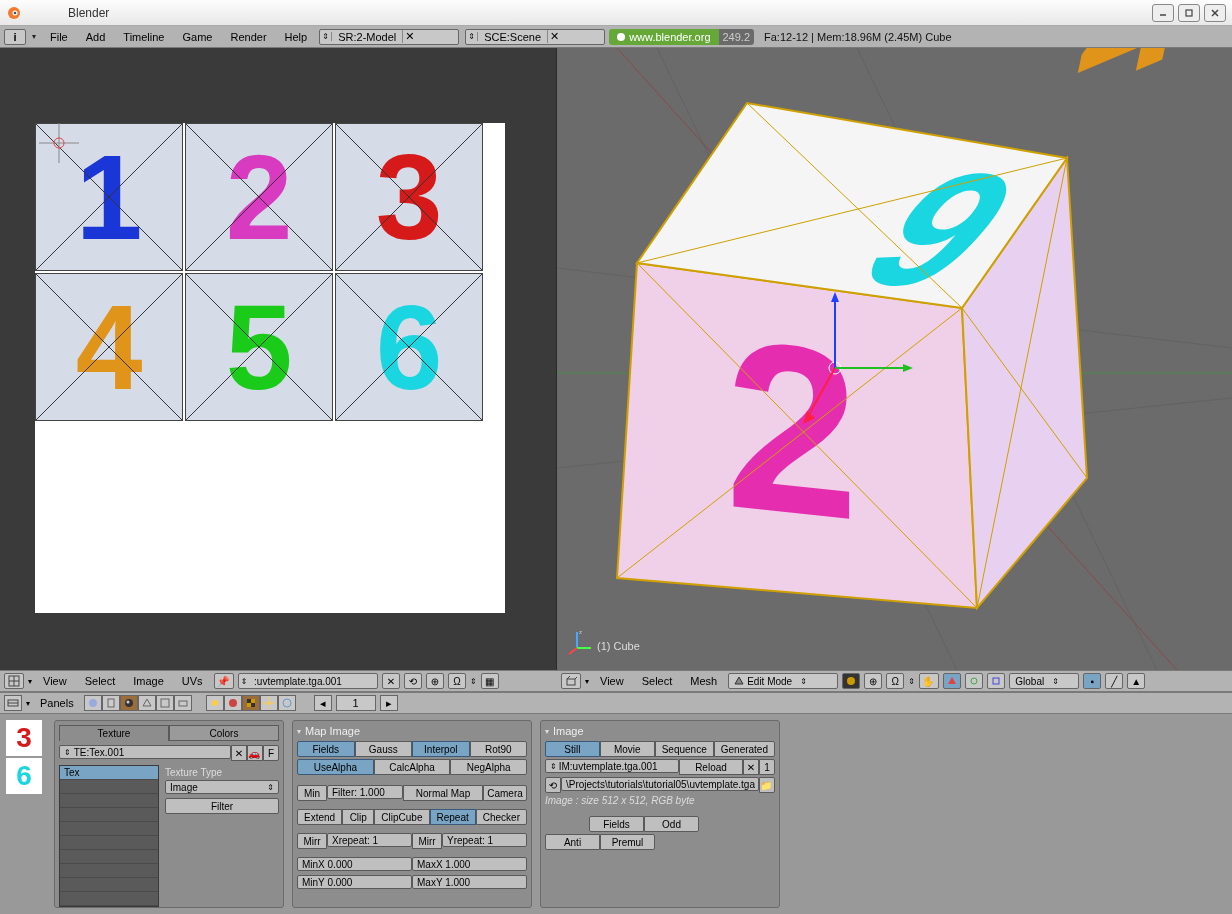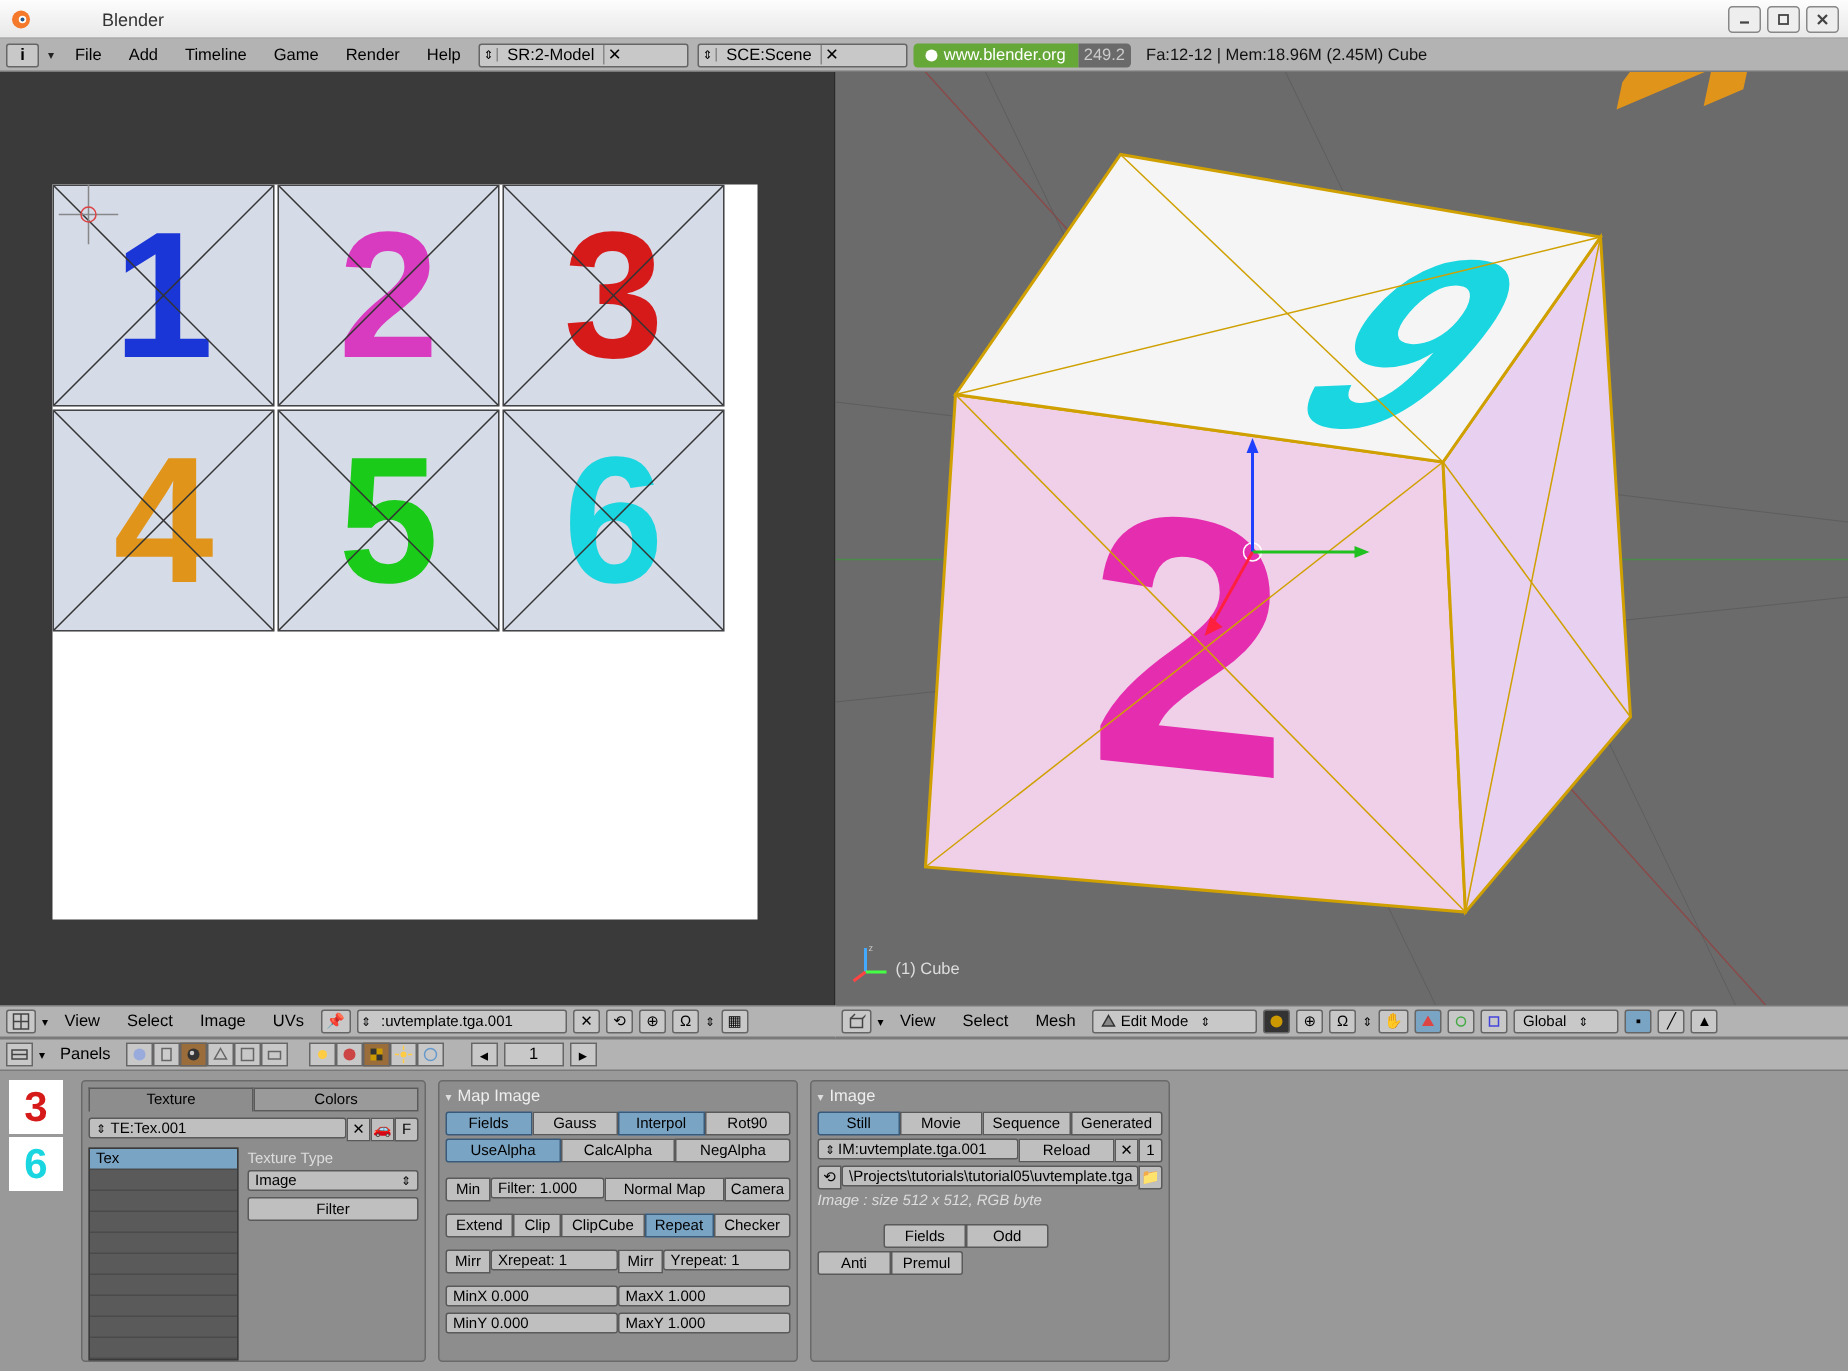--- a/index.html
+++ b/index.html
@@ -536,18 +536,18 @@
       <div class="pbtn" style="width:16px;">⟲</div>
       <div class="pfield" style="flex:1;overflow:hidden;white-space:nowrap;">\Projects\tutorials\tutorial05\uvtemplate.tga</div>
       <div class="pbtn" style="width:16px;">📁</div>
     </div>
     <div class="plabel" style="color:#ddd;font-style:italic;">Image : size 512 x 512, RGB byte</div>
     <div style="height:8px;"></div>
     <div class="pbtnrow" style="width:110px;margin-left:44px;">
       <div class="pbtn" style="flex:1;">Fields</div>
       <div class="pbtn" style="flex:1;">Odd</div>
     </div>
-    <div class="pbtnrow" style="width:97px;justify-content:center;">
+    <div class="pbtnrow" style="width:110px;justify-content:center;">
       <div class="pbtn" style="flex:1;">Anti</div>
       <div class="pbtn" style="flex:1;">Premul</div>
     </div>
   </div>
 </div>
 
 </body></html>

